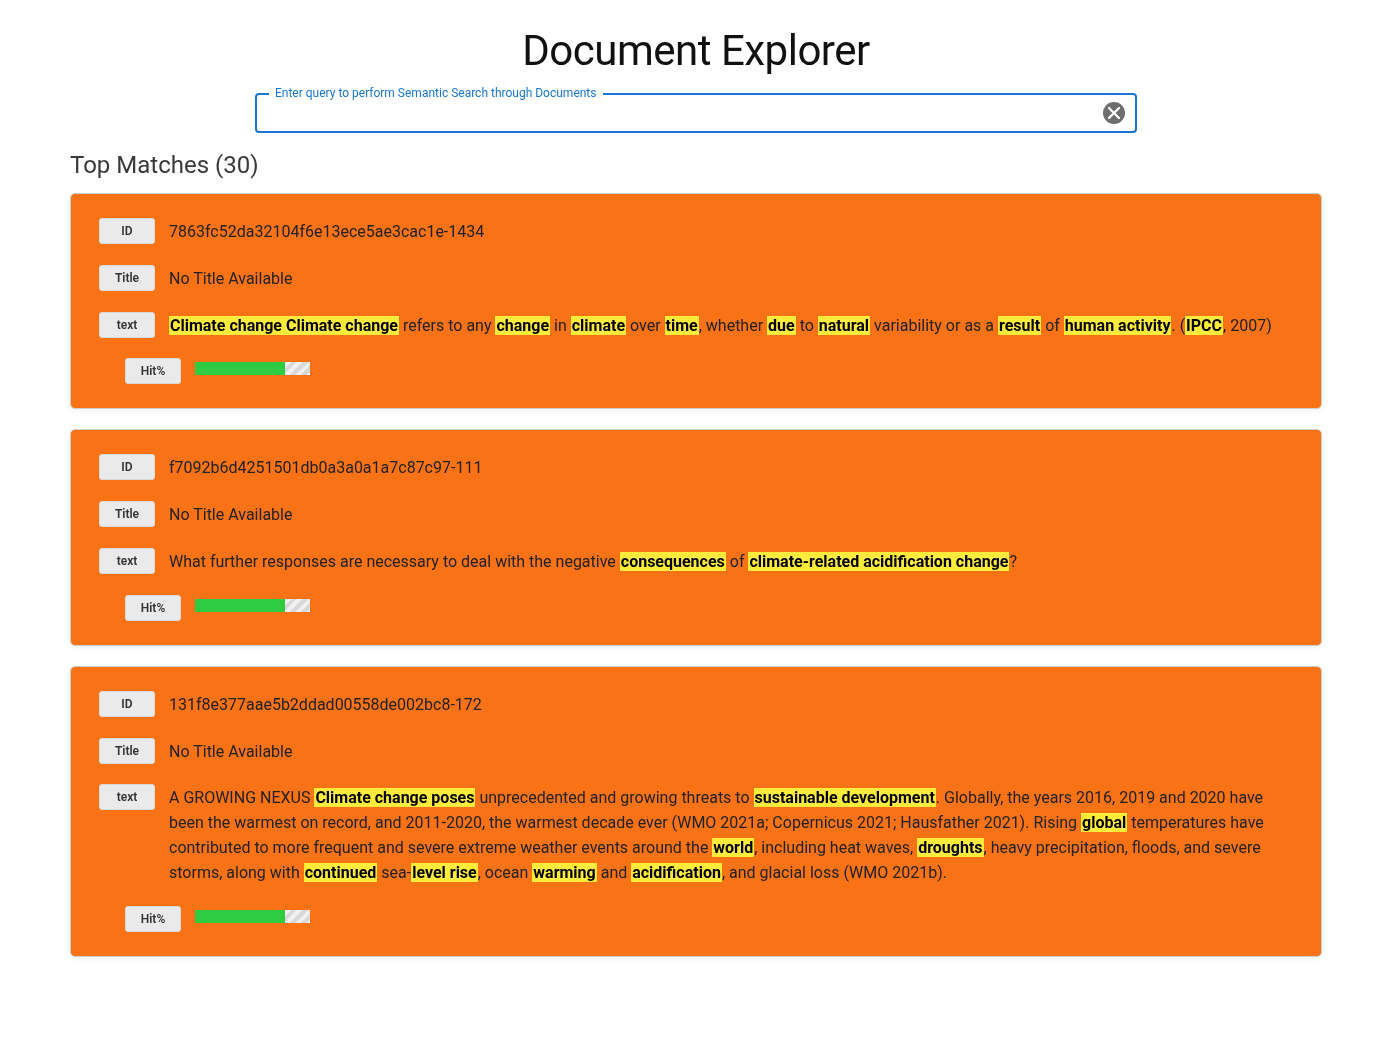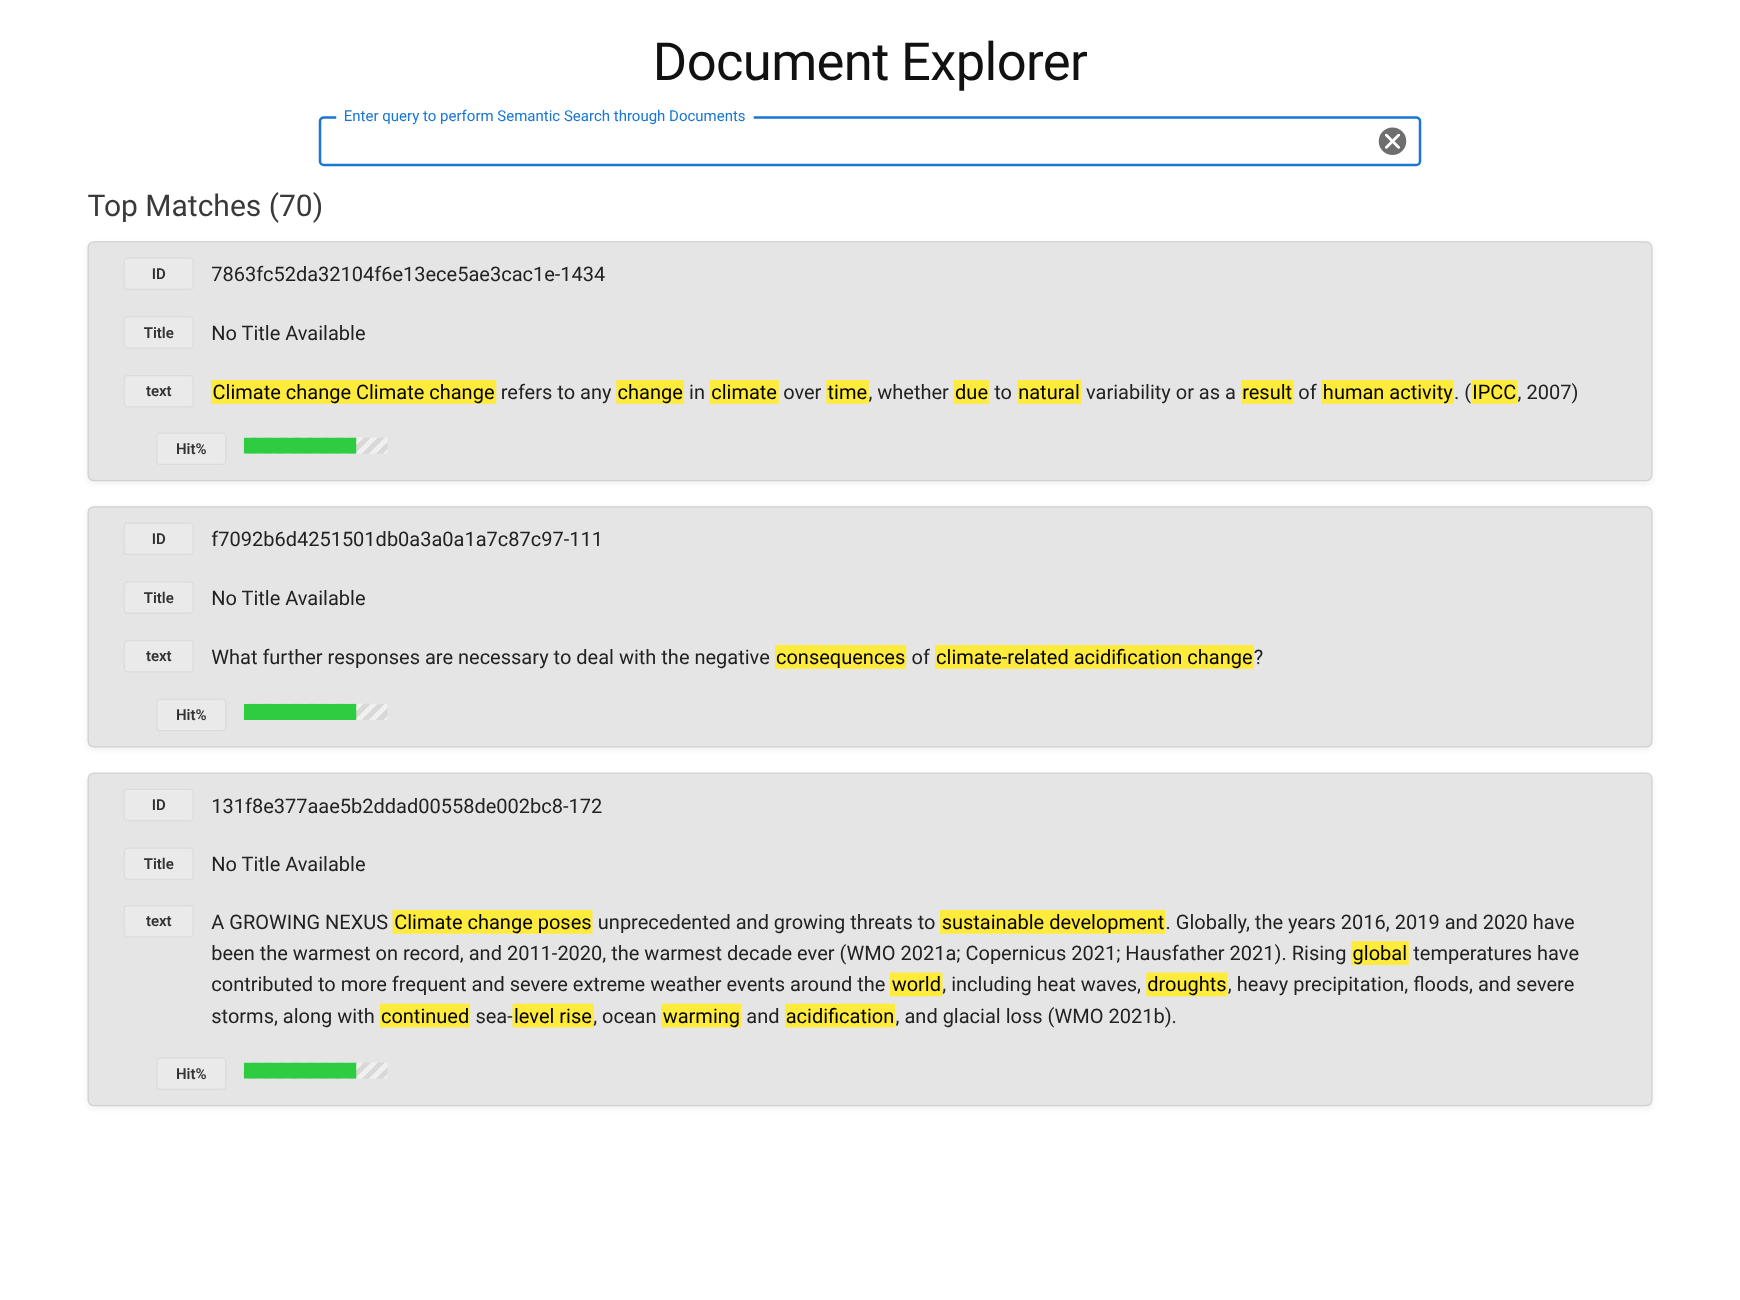--- a/index.html
+++ b/index.html
@@ -85,22 +85,22 @@
   }
   .results {
     display: flex;
     flex-direction: column;
     gap: 20px;
     padding: 0 70px 30px 70px;
   }
   .card {
     border: 1px solid var(--card-border);
     border-radius: 5px;
-    padding: 12px 28px;
-    background: #e5e5e5;
+    padding: 24px 28px;
+    background: #f97316;
     box-shadow: 0 2px 5px rgba(0,0,0,0.06);
   }
   .row {
     display: flex;
     align-items: flex-start;
     gap: 14px;
     margin-bottom: 20px;
   }
   .row:last-child { margin-bottom: 0; margin-left: 26px; }
   .row-label {
@@ -118,21 +118,21 @@
   .row-value {
     flex: 1;
     font-size: 16px;
     line-height: 1.55;
     color: #222;
     padding-top: 2px;
     word-break: break-word;
   }
   mark {
     background: var(--highlight);
-    font-weight: 400;
+    font-weight: 700;
     padding: 0 1px;
   }
   .hit-bar-wrap {
     flex: 1;
     display: flex;
     align-items: center;
     padding-top: 4px;
   }
   .hit-bar {
     width: 115px;
@@ -156,21 +156,21 @@
   <div class="search-field">
     <span class="search-floating-label">Enter query to perform Semantic Search through Documents</span>
     <span class="clear-btn">
       <svg width="12" height="12" viewBox="0 0 12 12">
         <path d="M1 1 L11 11 M11 1 L1 11" stroke="#fff" stroke-width="2.2" stroke-linecap="round"></path>
       </svg>
     </span>
   </div>
 </div>
 
-<h2 class="section-heading">Top Matches (70)</h2>
+<h2 class="section-heading">Top Matches (30)</h2>
 
 <div class="results" id="results-container">
 
 <div class="card">
       <div class="row">
         <div class="row-label">ID</div>
         <div class="row-value">7863fc52da32104f6e13ece5ae3cac1e-1434</div>
       </div>
       <div class="row">
         <div class="row-label">Title</div>

